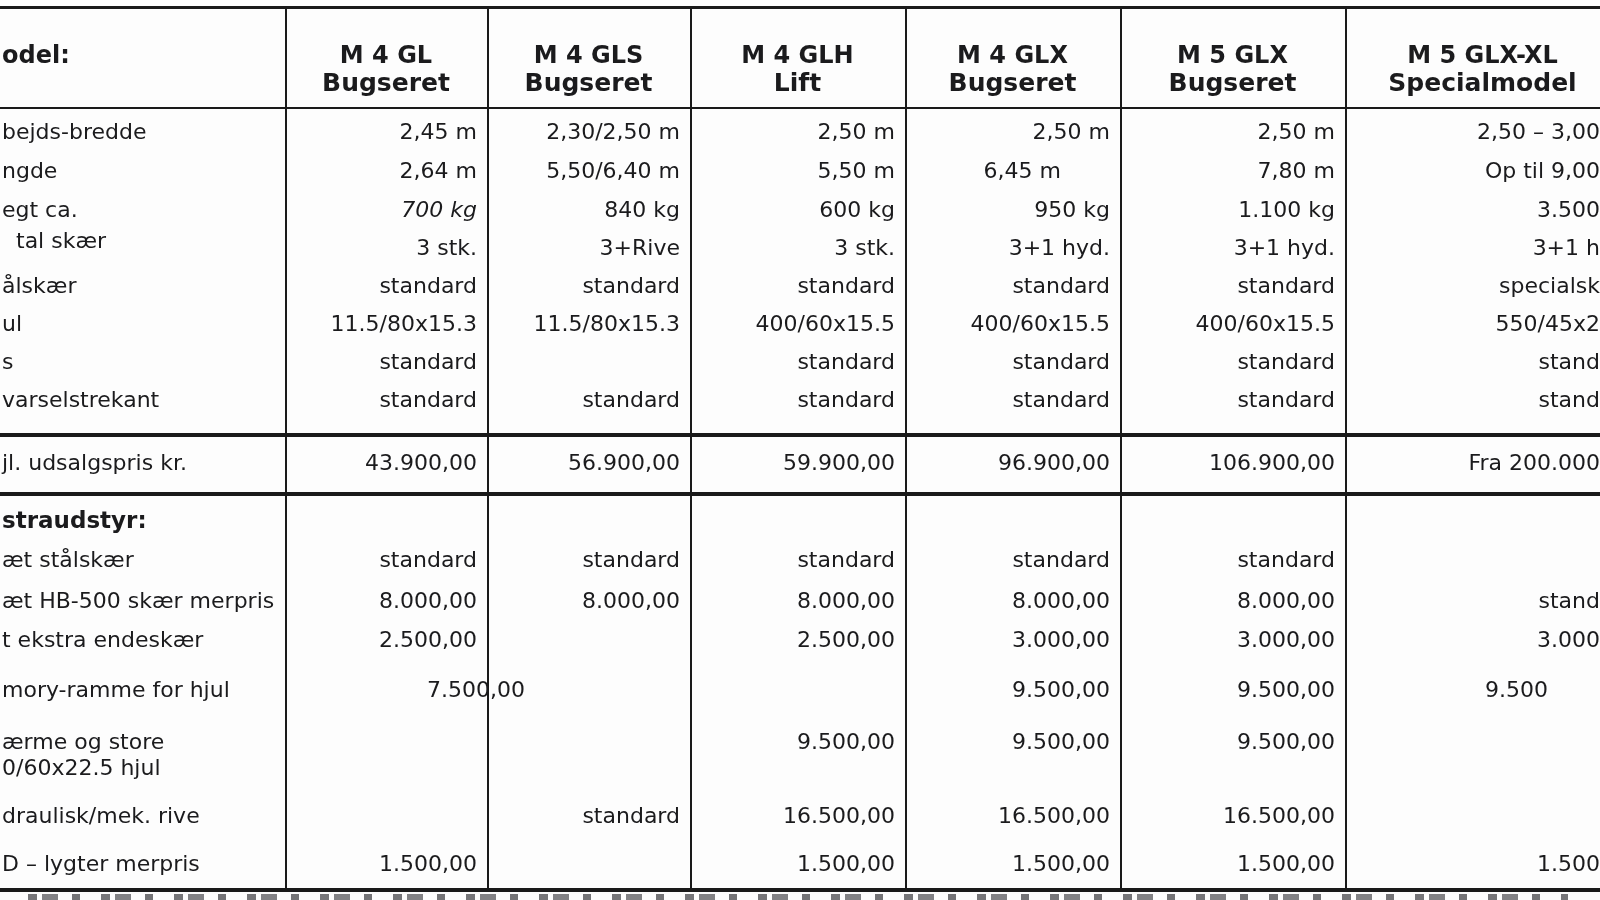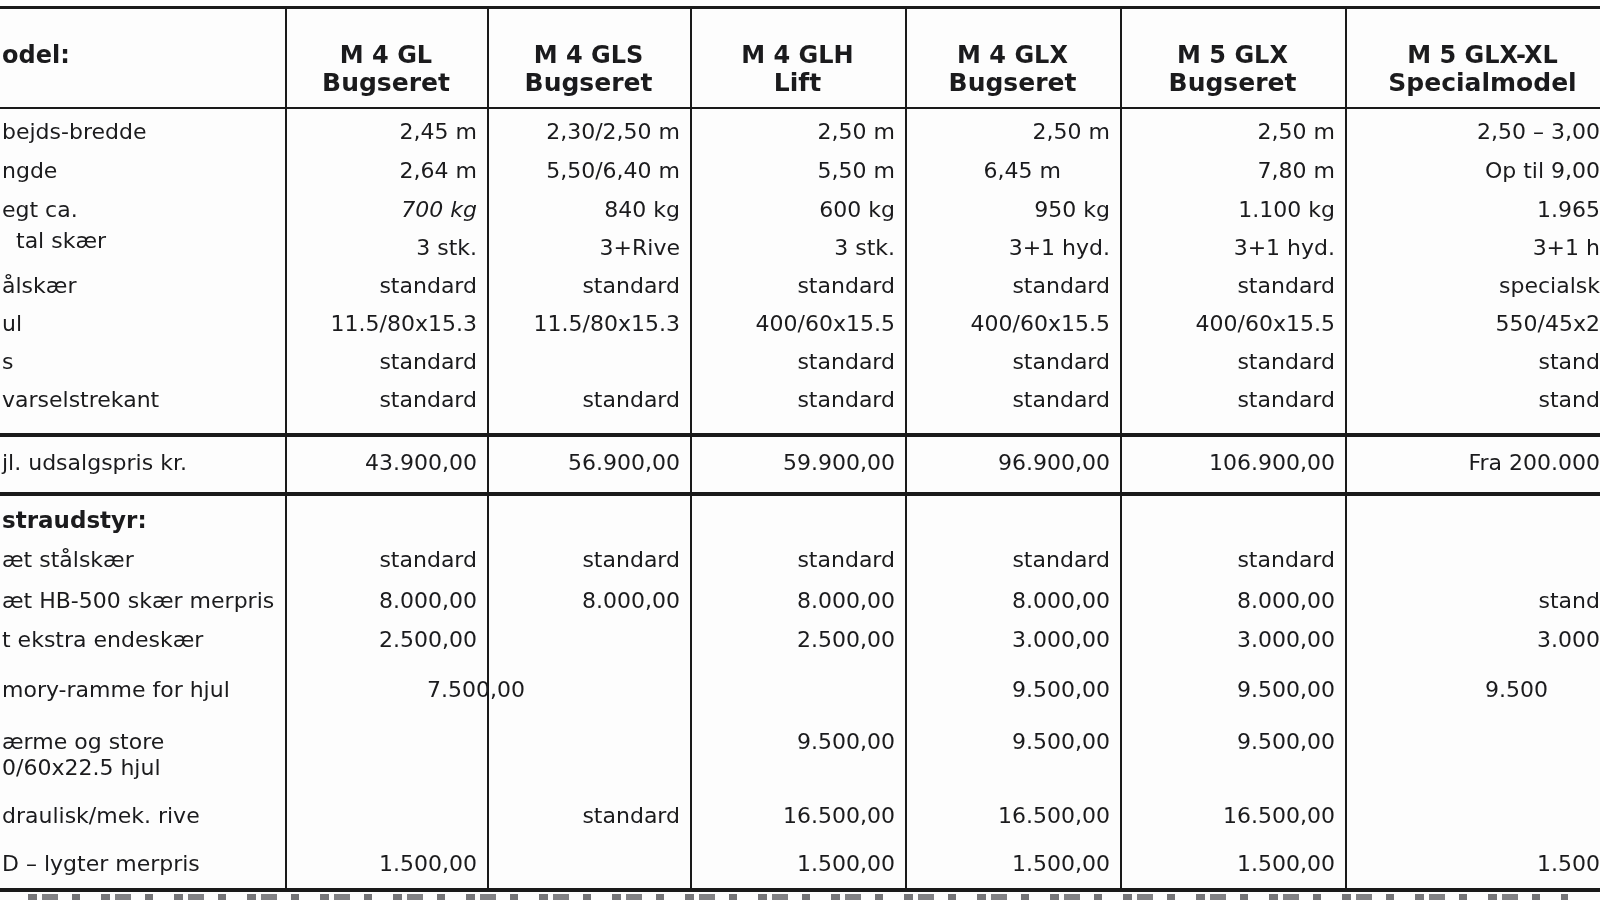--- a/index.html
+++ b/index.html
@@ -72,21 +72,21 @@
       <div class="cell right" style="left: 692px; width: 203px; top: 158px;">5,50 m</div>
       <div class="cell right" style="left: 858px; width: 203px; top: 158px;">6,45 m</div>
       <div class="cell right" style="left: 1122px; width: 213px; top: 158px;">7,80 m</div>
       <div class="cell right" style="left: 1347px; width: 253px; top: 158px;">Op til 9,00</div>
       <div class="cell" style="left: 2px; width: 280px; top: 197px;">egt ca.</div>
       <div class="cell right" style="left: 287px; width: 190px; top: 197px; font-style: italic;">700 kg</div>
       <div class="cell right" style="left: 489px; width: 191px; top: 197px;">840 kg</div>
       <div class="cell right" style="left: 692px; width: 203px; top: 197px;">600 kg</div>
       <div class="cell right" style="left: 907px; width: 203px; top: 197px;">950 kg</div>
       <div class="cell right" style="left: 1122px; width: 213px; top: 197px;">1.100 kg</div>
-      <div class="cell right" style="left: 1347px; width: 253px; top: 197px;">1.965</div>
+      <div class="cell right" style="left: 1347px; width: 253px; top: 197px;">3.500</div>
       <div class="cell" style="left: 2px; width: 280px; top: 228px; margin-left: 14px;">tal skær</div>
       <div class="cell right" style="left: 287px; width: 190px; top: 235px;">3 stk.</div>
       <div class="cell right" style="left: 489px; width: 191px; top: 235px;">3+Rive</div>
       <div class="cell right" style="left: 692px; width: 203px; top: 235px;">3 stk.</div>
       <div class="cell right" style="left: 907px; width: 203px; top: 235px;">3+1 hyd.</div>
       <div class="cell right" style="left: 1122px; width: 213px; top: 235px;">3+1 hyd.</div>
       <div class="cell right" style="left: 1347px; width: 253px; top: 235px;">3+1 h</div>
       <div class="cell" style="left: 2px; width: 280px; top: 273px;">ålskær</div>
       <div class="cell right" style="left: 287px; width: 190px; top: 273px;">standard</div>
       <div class="cell right" style="left: 489px; width: 191px; top: 273px;">standard</div>

